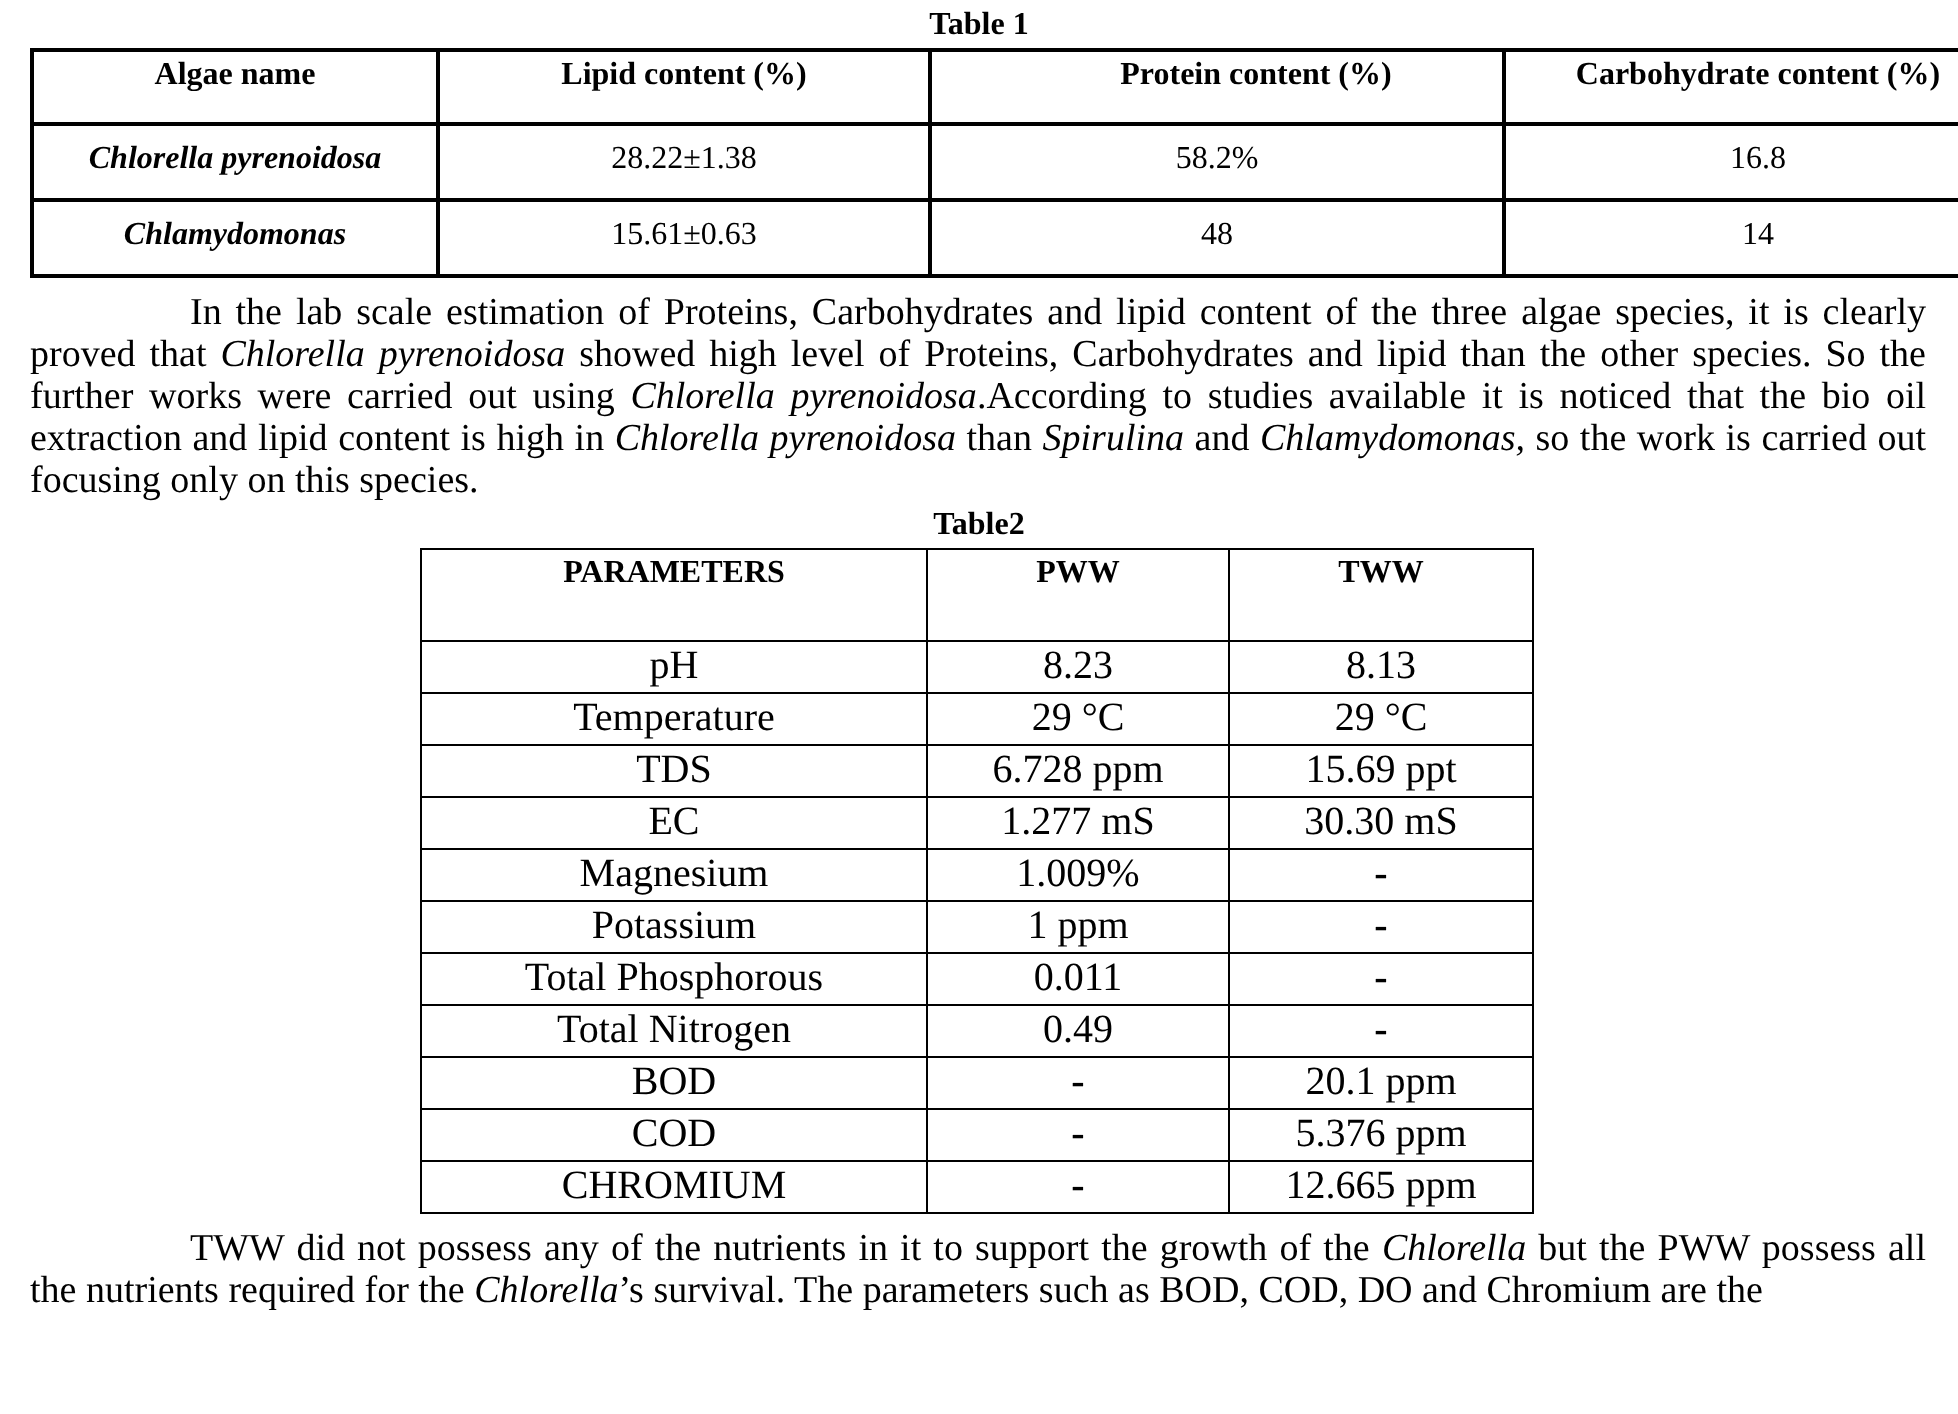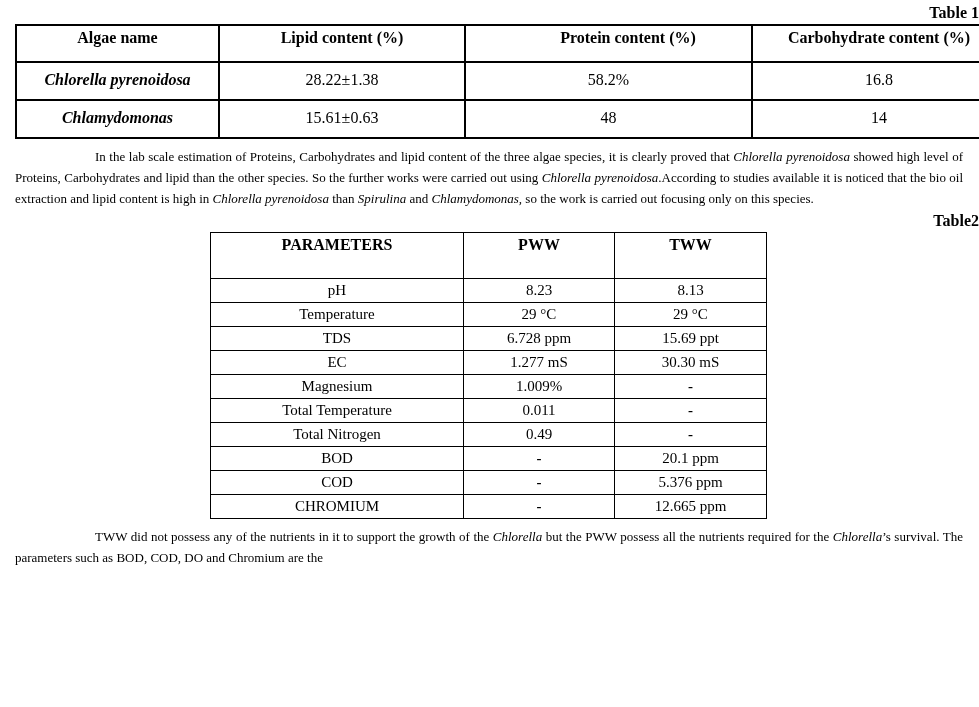--- a/index.html
+++ b/index.html
@@ -10,21 +10,21 @@
     font-family: "Liberation Serif", serif;
   }
   .page {
     position: relative;
     width: 979px;
     height: 707px;
     background: #ffffff;
     overflow: hidden;
   }
   .table-title {
-    text-align: right;
+    text-align: center;
     font-weight: bold;
     font-size: 16px;
     line-height: 18px;
   }
   .t1-title { padding-top: 4px; }
   .t2-title { margin-top: 3px; }
 
   table {
     border-collapse: collapse;
     table-layout: fixed;
@@ -61,21 +61,21 @@
   }
   .table1 td.species {
     font-weight: bold;
     font-style: italic;
   }
 
   
   .para {
     width: 948px;
     margin: 7px 0 0 15px;
-    font-size: 13px;
+    font-size: 19px;
     line-height: 21px;
     text-align: justify;
     text-indent: 80px;
   }
   .para2 { }
 
   
   .table2 {
     margin: 2px 0 0 210px;
     width: 553px;
@@ -87,21 +87,21 @@
   .table2 th:nth-child(2) { width: 148px; }
   .table2 th:nth-child(3) { width: 149px; }
   .table2 th {
     font-size: 16px;
     font-weight: bold;
     height: 41px;
     vertical-align: top;
     padding-top: 3px;
   }
   .table2 td {
-    font-size: 15px;
+    font-size: 20px;
     height: 21px;
     vertical-align: middle;
   }
   .table2 td.dash {
     font-weight: bold;
   }
 </style>
 </head>
 <body>
 
@@ -166,21 +166,26 @@
           <td>EC</td>
           <td>1.277 mS</td>
           <td>30.30 mS</td>
         </tr>
         <tr>
           <td>Magnesium</td>
           <td>1.009%</td>
           <td class="dash">-</td>
         </tr>
         <tr>
-          <td>Total Temperature</td>
+          <td>Potassium</td>
+          <td>1 ppm</td>
+          <td class="dash">-</td>
+        </tr>
+        <tr>
+          <td>Total Phosphorous</td>
           <td>0.011</td>
           <td class="dash">-</td>
         </tr>
         <tr>
           <td>Total Nitrogen</td>
           <td>0.49</td>
           <td class="dash">-</td>
         </tr>
         <tr>
           <td>BOD</td>

